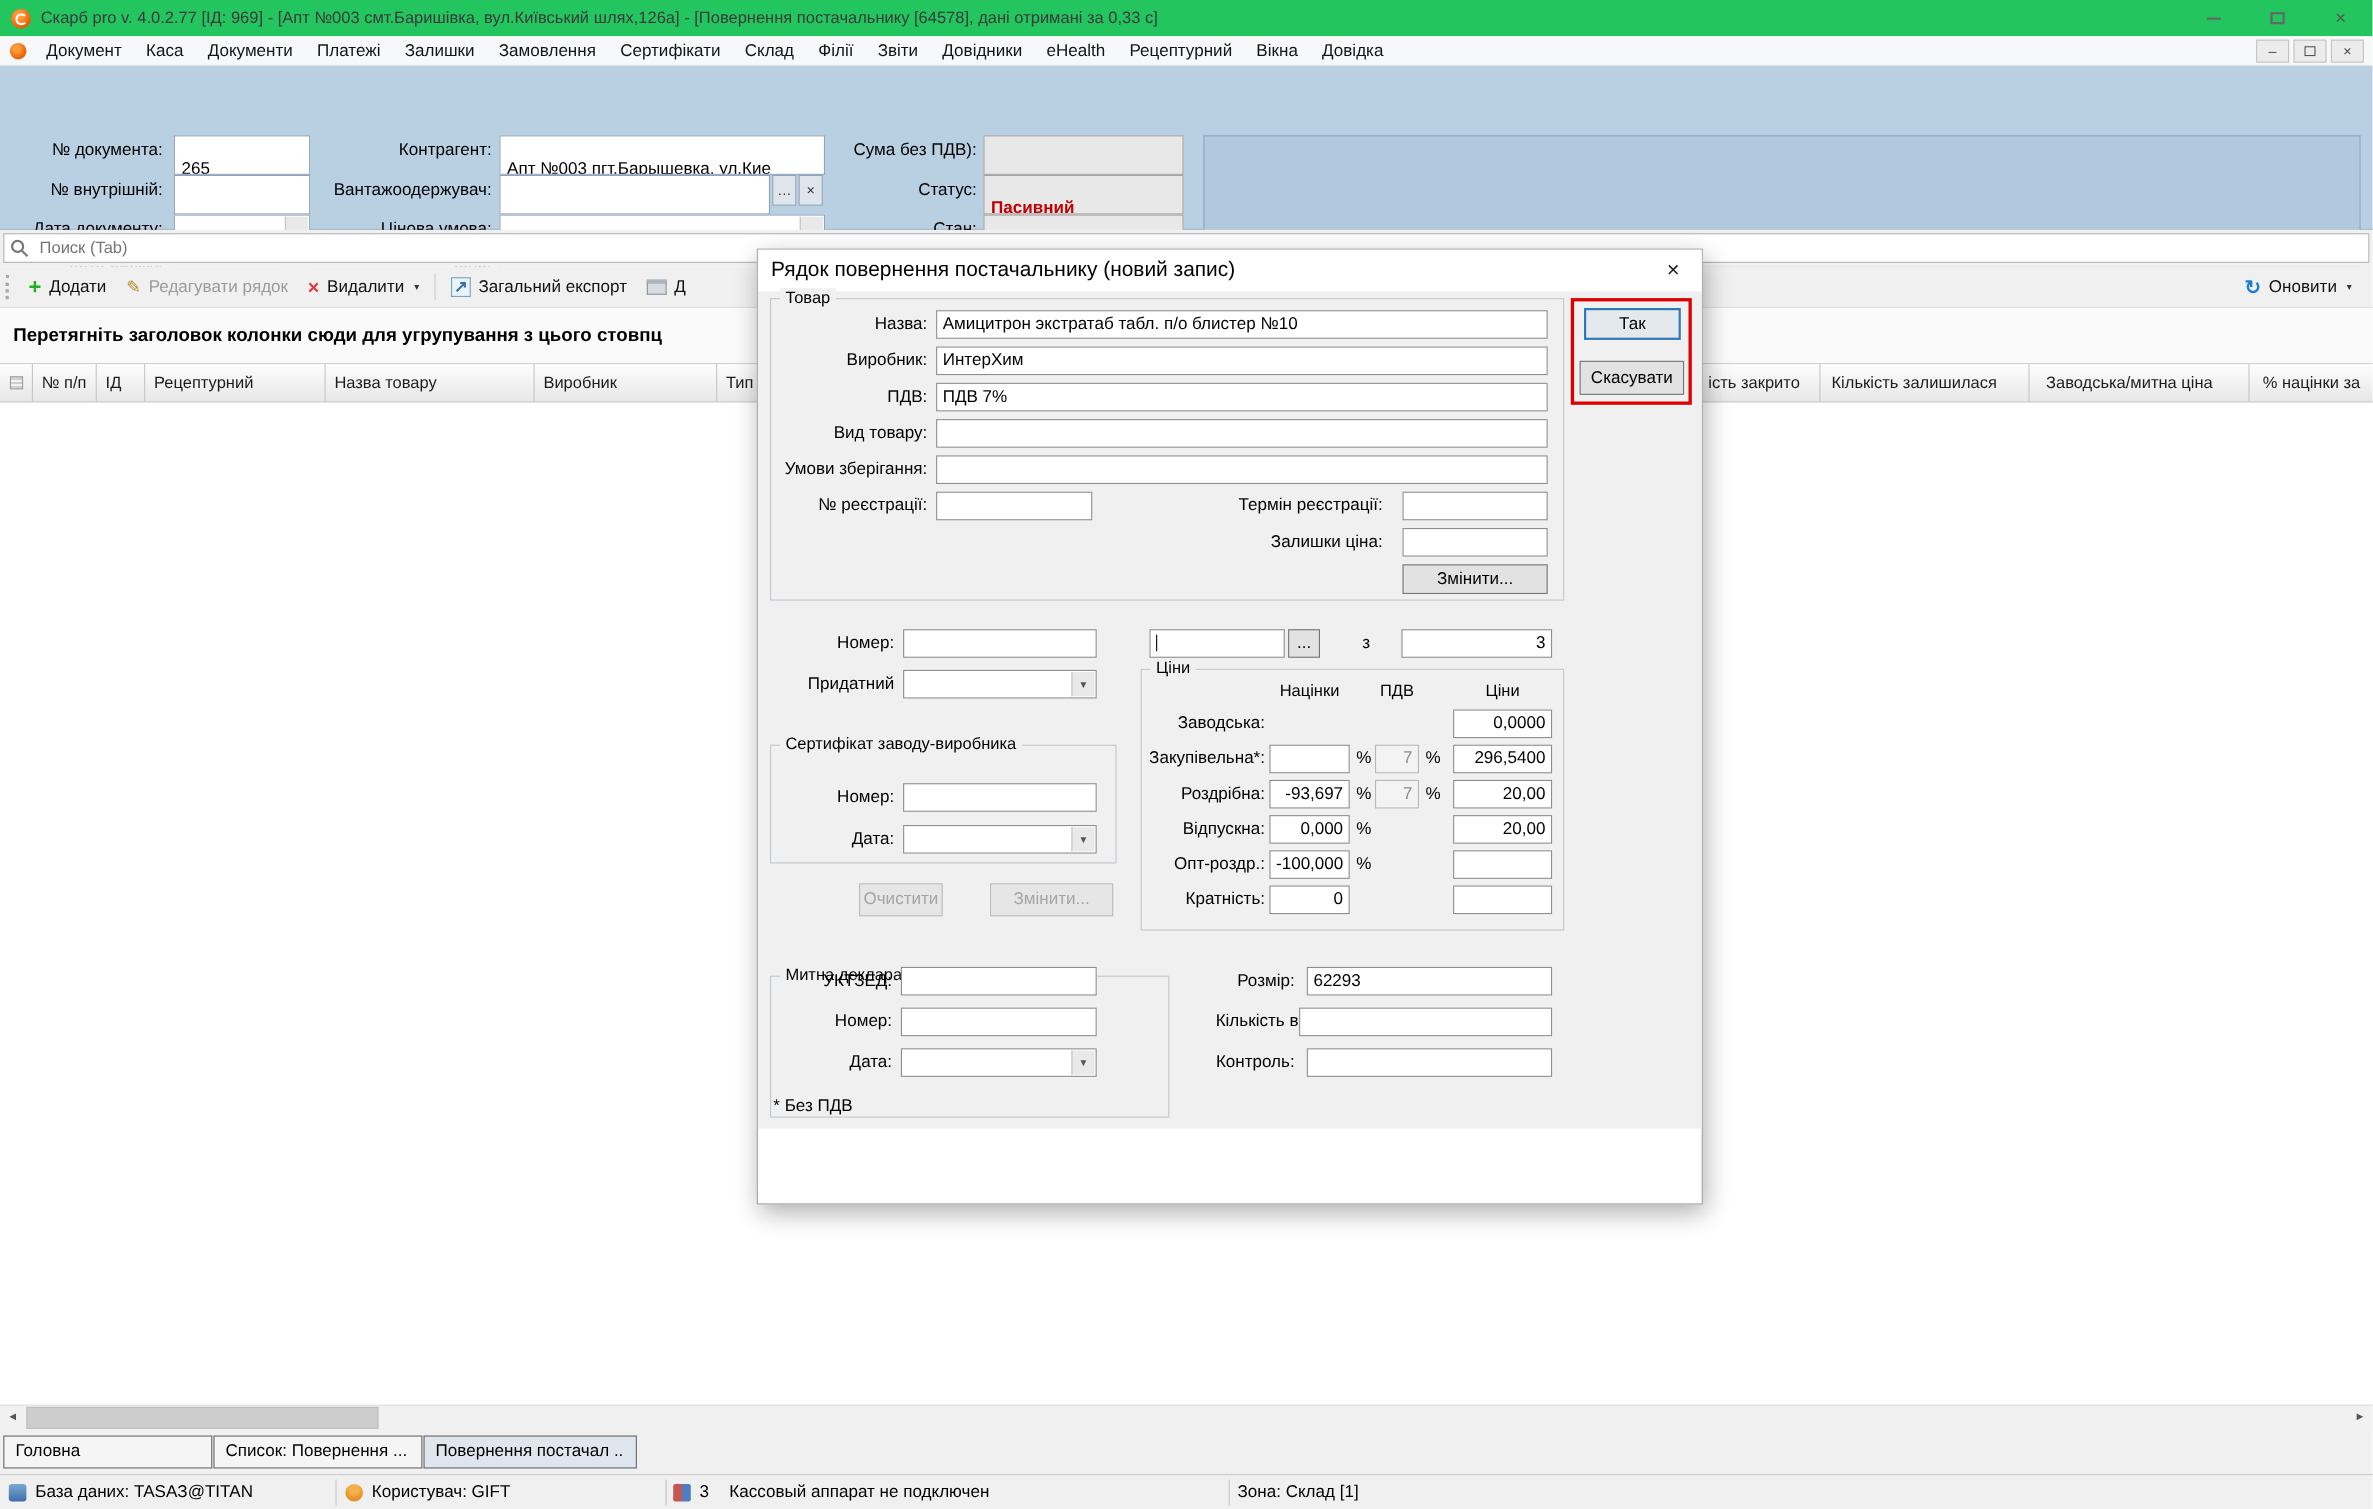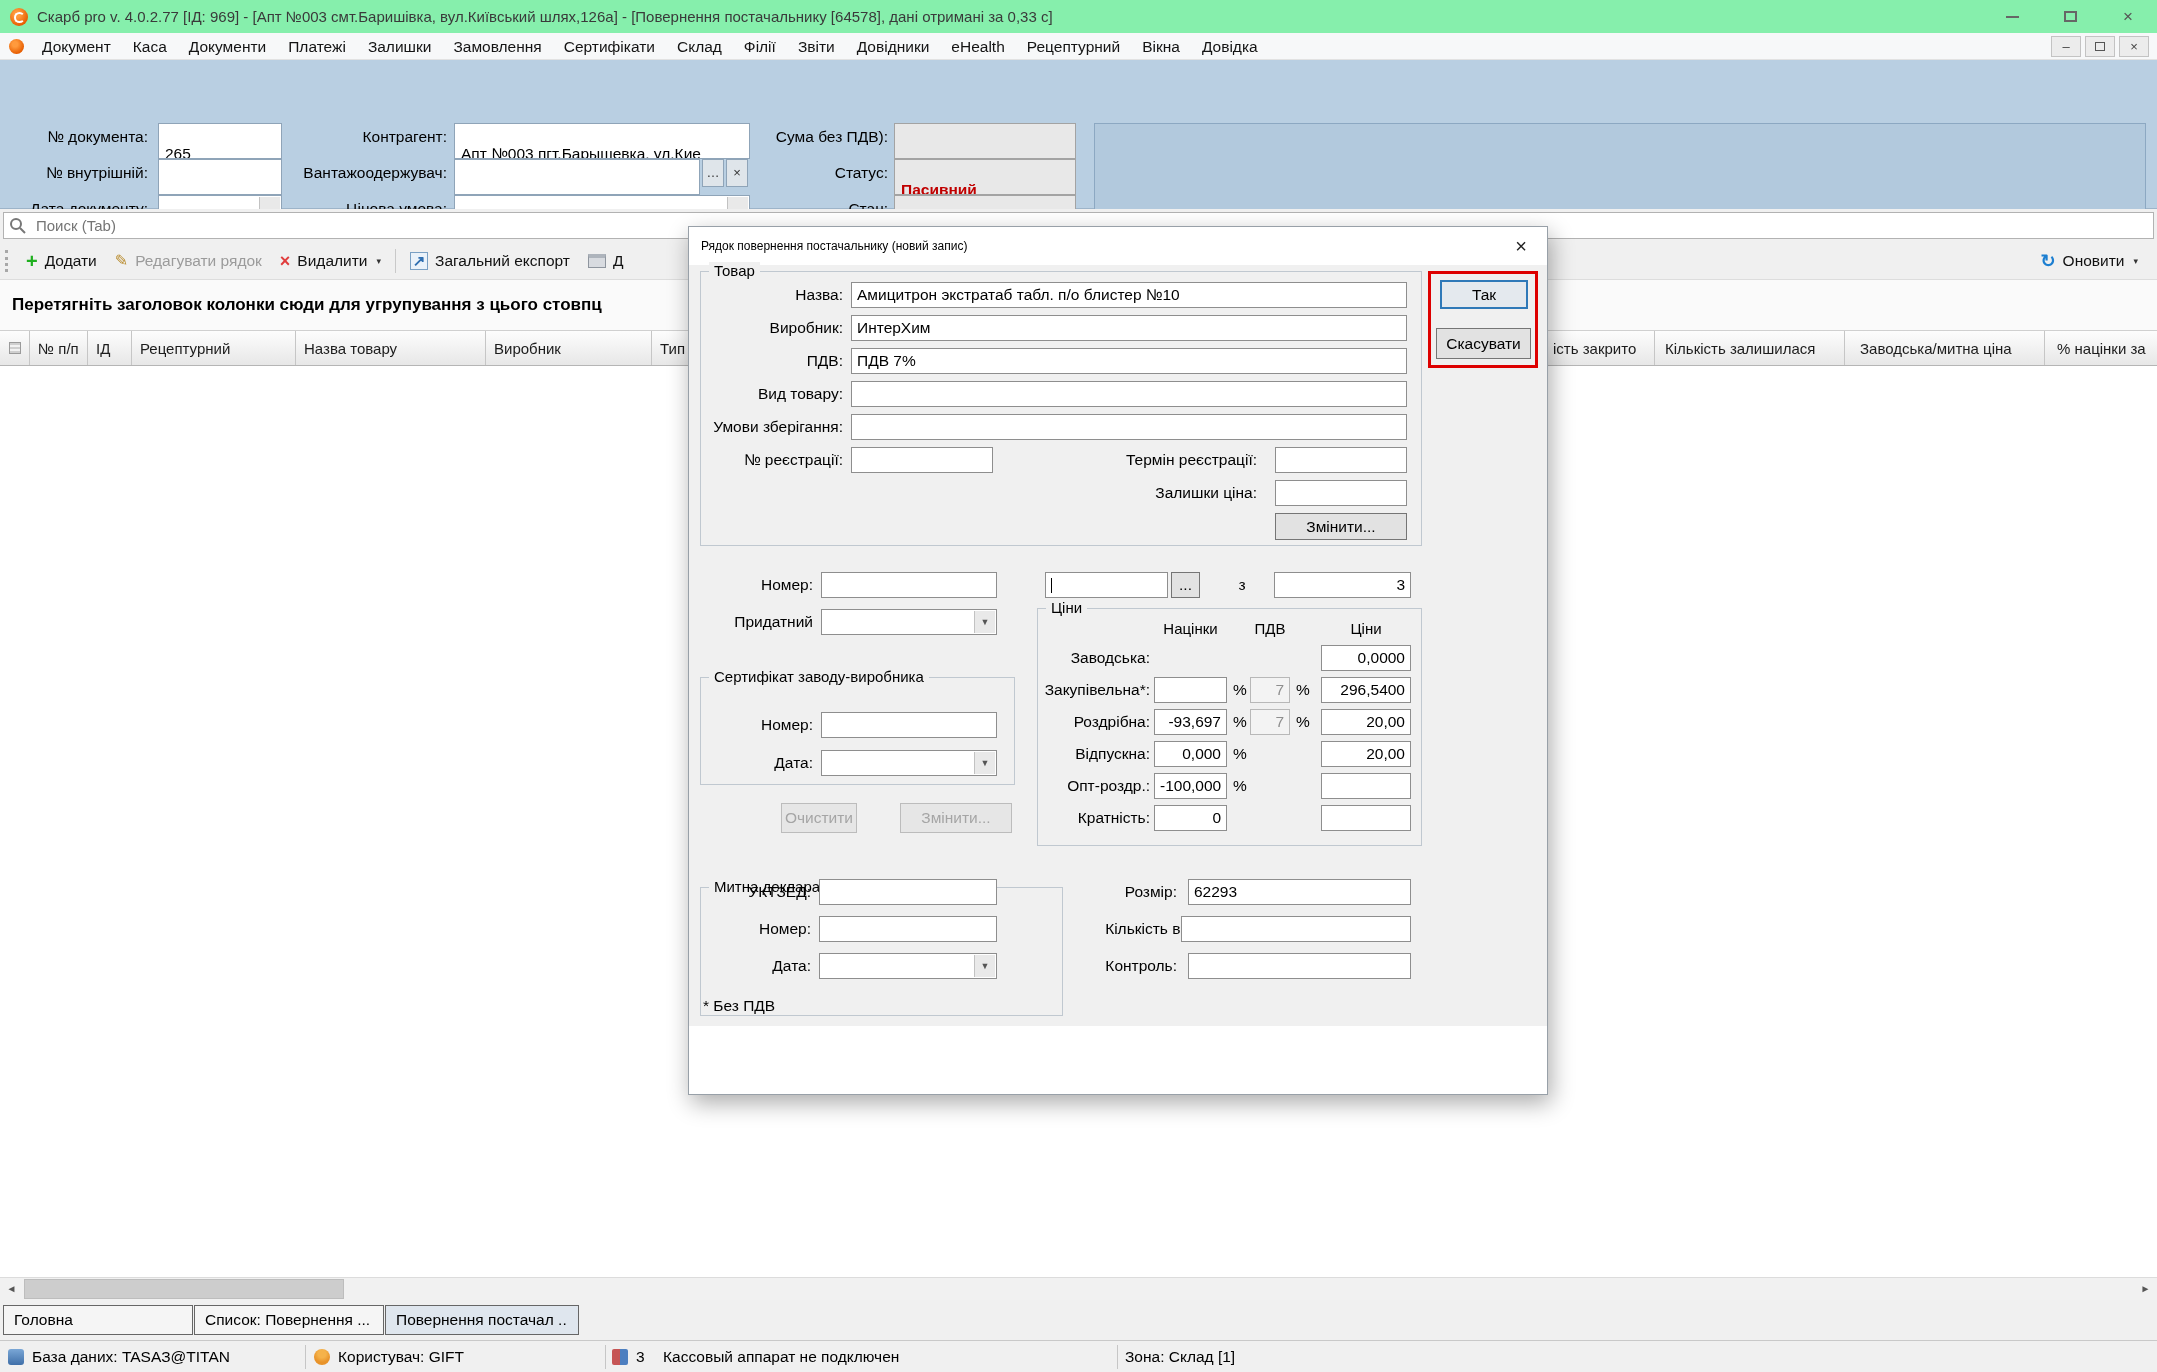--- a/index.html
+++ b/index.html
@@ -1,20 +1,20 @@
 <!DOCTYPE html>
 <html><head>
 <meta charset="utf-8">
 <style>
   *{margin:0;padding:0;box-sizing:border-box;}
   html,body{width:2157px;height:1372px;}
   body{position:relative;font-family:"Liberation Sans",sans-serif;font-size:16px;background:#fff;color:#000;overflow:hidden;}
 
   
-  .titlebar{position:absolute;left:0;top:0;width:2157px;height:33px;background:#86efac;display:flex;align-items:center;}
+  .titlebar{position:absolute;left:0;top:0;width:2157px;height:33px;background:#22c55e;display:flex;align-items:center;}
   .app-logo{width:18px;height:18px;border-radius:50%;background:radial-gradient(circle at 40% 35%,#ff9a3d 20%,#e65c00 72%);margin:0 9px 0 10px;position:relative;flex:0 0 auto;}
   .app-logo::after{content:"";position:absolute;left:4px;top:4px;width:7px;height:7px;border-radius:50%;border:2px solid #fff;border-right-color:transparent;}
   .titlebar-text{font-size:15px;color:#3a3a3a;white-space:nowrap;overflow:hidden;}
   .win-controls{margin-left:auto;display:flex;height:100%;flex:0 0 auto;}
   .win-btn{width:58px;height:33px;display:flex;align-items:center;justify-content:center;color:#555;font-size:17px;}
   .glyph-max{width:13px;height:11px;border:2px solid #666;}
   .glyph-min{width:13px;height:0;border-bottom:2px solid #666;}
 
   
   .menubar{position:absolute;left:0;top:33px;width:2157px;height:27px;background:#f7f8f9;border-bottom:1px solid #e2e2e2;display:flex;align-items:center;}
@@ -62,21 +62,21 @@
   
   .grid-header{position:absolute;left:0;top:330px;width:2157px;height:36px;background:linear-gradient(#fdfdfd,#e7e7e7);border-top:1px solid #d0d0d0;border-bottom:1px solid #b5b5b5;}
   .gh-cell{position:absolute;top:0;height:34px;display:flex;align-items:center;padding:0 8px;font-size:15px;color:#1c1c1c;border-right:1px solid #c6c6c6;white-space:nowrap;overflow:hidden;}
   .gh-cell.nosep{border-right:none;}
   .row-ind-icon{width:12px;height:12px;border:1px solid #9a9a9a;background:repeating-linear-gradient(0deg,#cfcfcf 0 2px,#f2f2f2 2px 4px);margin:0 auto;}
   .grid-body{position:absolute;left:0;top:366px;width:2157px;height:911px;background:#fff;}
 
   
   .dialog{position:absolute;left:688px;top:226px;width:860px;height:869px;background:#fff;border:1px solid #98a0a8;box-shadow:3px 8px 22px rgba(0,0,0,.33);z-index:20;}
   .dlg-titlebar{position:absolute;left:0;top:0;width:858px;height:38px;background:#fff;display:flex;align-items:center;}
-  .dlg-title{margin-left:12px;font-size:12px;white-space:nowrap;}
+  .dlg-title{margin-left:12px;font-size:19px;white-space:nowrap;}
   .dlg-close{position:absolute;right:12px;top:6px;width:28px;height:26px;text-align:center;line-height:26px;font-size:20px;color:#222;}
   .dlg-body{position:absolute;left:0;top:38px;width:858px;height:761px;background:#f0f0f0;}
   .grp{position:absolute;border:1px solid #c0c8d0;}
   .grp-legend{position:absolute;top:-10px;left:8px;background:#f0f0f0;padding:0 5px;font-size:15px;white-space:nowrap;}
   .dlbl{position:absolute;height:26px;line-height:26px;text-align:right;font-size:15.5px;white-space:nowrap;}
   .dlbl.cutleft{text-align:center;overflow:hidden;margin-left:24px;}
   .dinp{position:absolute;height:26px;line-height:24px;background:#fff;border:1px solid #8e8e8e;font-size:15.5px;padding:0 5px;white-space:nowrap;overflow:hidden;}
   .dinp.num{text-align:right;}
   .dinp.disabled{background:#f3f3f3;border-color:#b8b8b8;color:#8e8e8e;}
   .dcombo{padding-right:24px;}

